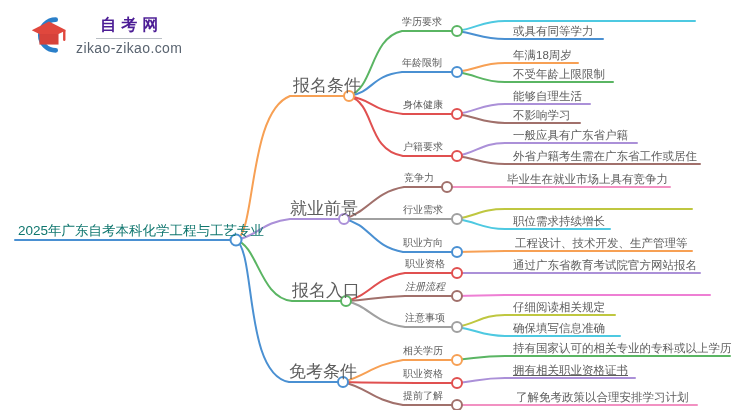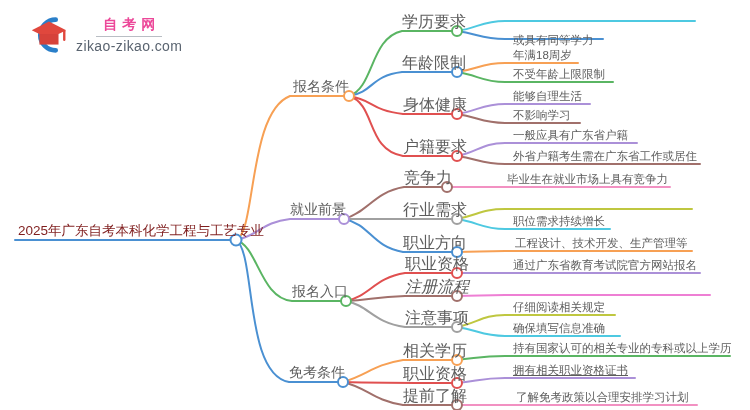--- a/index.html
+++ b/index.html
@@ -7,28 +7,28 @@
     width:750px;height:410px;position:relative;overflow:hidden;
     background:#ffffff;
     font-family:"Liberation Sans","DejaVu Sans",sans-serif;
   }
   .stage{position:absolute;inset:0;width:750px;height:410px;}
   svg.mm{position:absolute;left:0;top:0;}
   .node{
     position:absolute;white-space:nowrap;color:#5d5d5d;
     cursor:default;
   }
-  .n-root{font-size:13.5px;line-height:17px;color:#7f1d1d;}
-  .n-l1{font-size:14px;line-height:16px;}
-  .n-l2{font-size:16px;line-height:16px;}
+  .n-root{font-size:13.5px;line-height:17px;color:#0f766e;}
+  .n-l1{font-size:17px;line-height:16px;}
+  .n-l2{font-size:10px;line-height:16px;}
   .n-leaf{font-size:11.5px;line-height:14px;}
   
   .logo{position:absolute;left:26px;top:14px;display:flex;align-items:center;}
   .logo-text{margin-left:6px;display:flex;flex-direction:column;align-items:center;}
-  .site-name{font-size:14px;font-weight:bold;color:#ec4899;letter-spacing:5px;padding-left:5px;}
+  .site-name{font-size:16px;font-weight:bold;color:#4c1d95;letter-spacing:5px;padding-left:5px;}
   .logo-rule{width:66px;height:1px;background:#b9bec4;margin:2px 0 1px 0;}
   .site-url{font-size:14px;color:#5a6470;letter-spacing:0.4px;}
 </style>
 </head>
 <body>
 
 <div class="stage">
 
   <svg class="mm" width="750" height="410" viewBox="0 0 750 410" fill="none" stroke-width="2" stroke-linecap="round">
 
@@ -127,21 +127,21 @@
   <div class="node n-l2" style="left:404px;top:170px;">竞争力</div>
   <div class="node n-l2" style="left:403px;top:202px;">行业需求</div>
   <div class="node n-l2" style="left:403px;top:235px;">职业方向</div>
   <div class="node n-l2" style="left:405px;top:256px;">职业资格</div>
   <div class="node n-l2" style="left:405px;top:279px;font-style:italic;">注册流程</div>
   <div class="node n-l2" style="left:405px;top:310px;">注意事项</div>
   <div class="node n-l2" style="left:403px;top:343px;">相关学历</div>
   <div class="node n-l2" style="left:403px;top:366px;">职业资格</div>
   <div class="node n-l2" style="left:403px;top:388px;">提前了解</div>
 
-  <div class="node n-leaf" style="left:513px;top:24px;margin-top:9px;">或具有同等学力</div>
+  <div class="node n-leaf" style="left:513px;top:24px;">或具有同等学力</div>
   <div class="node n-leaf" style="left:513px;top:48px;text-align:right;">年满18周岁</div>
   <div class="node n-leaf" style="left:513px;top:67px;">不受年龄上限限制</div>
   <div class="node n-leaf" style="left:513px;top:89px;">能够自理生活</div>
   <div class="node n-leaf" style="left:513px;top:108px;">不影响学习</div>
   <div class="node n-leaf" style="left:513px;top:128px;">一般应具有广东省户籍</div>
   <div class="node n-leaf" style="left:513px;top:149px;">外省户籍考生需在广东省工作或居住</div>
   <div class="node n-leaf" style="left:507px;top:172px;">毕业生在就业市场上具有竞争力</div>
   <div class="node n-leaf" style="left:513px;top:214px;">职位需求持续增长</div>
   <div class="node n-leaf" style="left:515px;top:236px;">工程设计、技术开发、生产管理等</div>
   <div class="node n-leaf" style="left:513px;top:258px;">通过广东省教育考试院官方网站报名</div>

